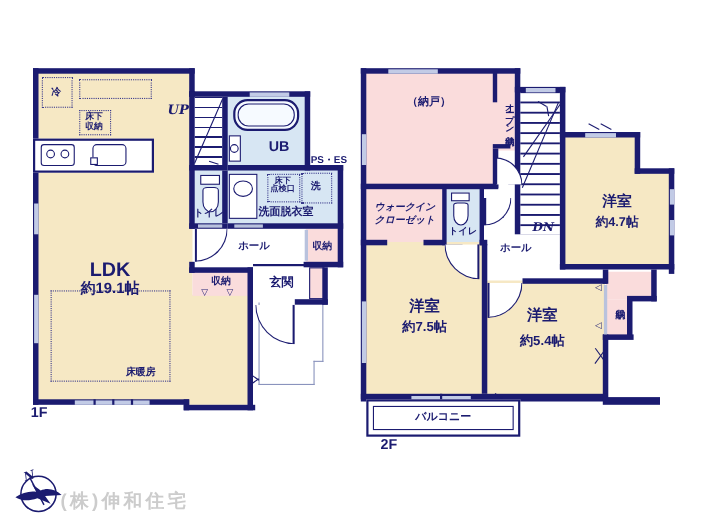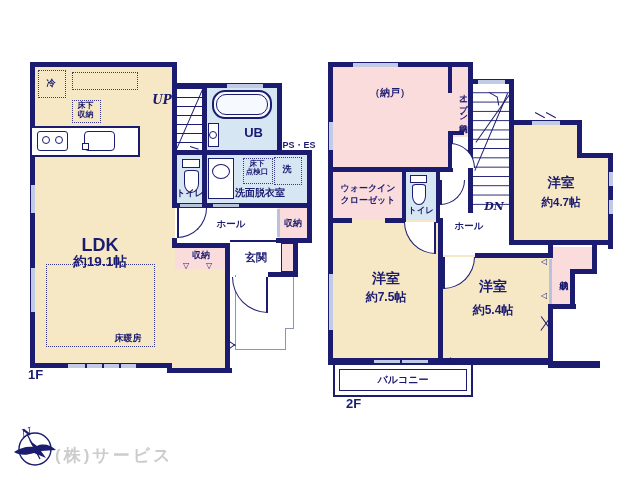--- a/index.html
+++ b/index.html
@@ -217,36 +217,36 @@
   <div style="position:absolute;left:333px;top:363px;width:140px;height:34px;border:2px solid var(--wall);box-sizing:border-box;background:#fff;"></div>
   <div style="position:absolute;left:339px;top:369px;width:128px;height:22px;border:1.2px solid var(--wall);box-sizing:border-box;"></div>
 
   <div class="lbl" style="left:340px;top:84px;width:100px;font-size:12px;">
     <div style="font-size:10px;margin-top:3px;">（納戸）</div>
   </div>
   <div class="lbl v" style="left:447px;top:82px;width:22px;height:40px;font-size:8.5px;">オープン収納</div>
   <div class="lbl updn" style="left:481px;top:201px;width:26px;font-size:11px;">DN</div>
   <div class="lbl" style="left:535px;top:175px;width:52px;font-size:13.5px;">洋室</div>
   <div class="lbl" style="left:531px;top:196px;width:60px;font-size:11.5px;">約4.7帖</div>
-  <div class="lbl" style="left:336px;top:183px;width:64px;font-size:9px;">
+  <div class="lbl" style="left:336px;top:183px;width:64px;font-size:9px;font-style:italic;">
     <div>ウォークイン</div>
     <div style="margin-top:2px;">クローゼット</div>
   </div>
   <div class="lbl" style="left:406px;top:206px;width:30px;font-size:8.5px;">トイレ</div>
   <div class="lbl" style="left:448px;top:221px;width:42px;font-size:9.5px;">ホール</div>
   <div class="lbl" style="left:360px;top:271px;width:52px;font-size:14px;">洋室</div>
   <div class="lbl" style="left:355px;top:291px;width:62px;font-size:12px;">約7.5帖</div>
   <div class="lbl" style="left:467px;top:279px;width:52px;font-size:14px;">洋室</div>
   <div class="lbl" style="left:462px;top:304px;width:62px;font-size:12px;">約5.4帖</div>
   <div class="lbl v" style="left:557px;top:258px;width:12px;height:32px;font-size:9px;">収納</div>
   <div class="lbl" style="left:373px;top:374px;width:60px;font-size:10px;">バルコニー</div>
   <div class="lbl" style="left:346px;top:397px;width:28px;font-size:13px;text-align:left;">2F</div>
 
   <svg style="position:absolute;left:10px;top:423px;" width="50" height="50" viewBox="0 0 50 50">
     <circle cx="25" cy="26" r="16" fill="none" stroke="#1b1b70" stroke-width="1.4"></circle>
     <line x1="17" y1="11" x2="30" y2="36" stroke="#1b1b70" stroke-width="1.3"></line>
     <path fill="#1b1b70" d="M4 29 C10 25, 17 23, 23 24 L19 17 L27 23 C33 20, 41 22, 46 27 L31 28 L36 35 L24 30 C15 33, 9 32, 4 29 Z"></path>
     <text x="12" y="14" font-size="11" font-style="italic" font-weight="bold" fill="#1b1b70" font-family="DejaVu Serif, Liberation Serif, serif" transform="rotate(-18 14 11)">N</text>
   </svg>
 
-  <div id="wm">(株)サービス</div>
+  <div id="wm">(株)伸和住宅</div>
 
 </div>
 
 </body></html>

